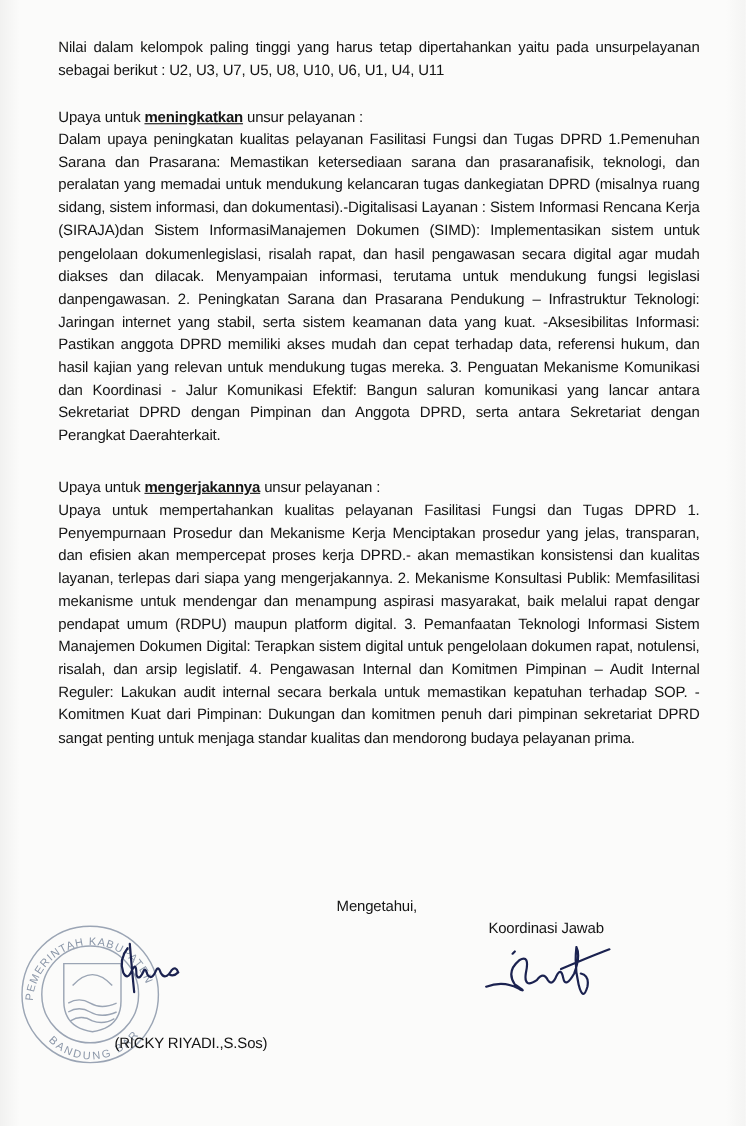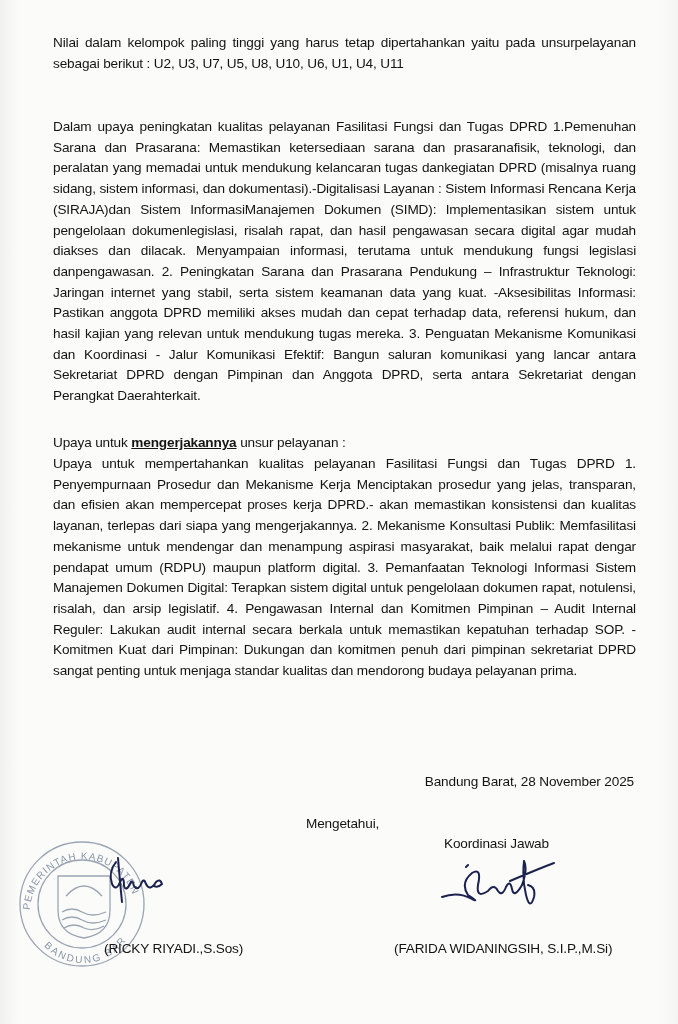--- a/index.html
+++ b/index.html
@@ -23,28 +23,30 @@
   .seal { position: absolute; left: 14px; top: 838px; width: 150px; height: 140px; }
   .sig { position: absolute; }
 </style>
 </head>
 <body>
 
 <div class="page">
 
   <div class="para last-left" style="top:33px;">Nilai dalam kelompok paling tinggi yang harus tetap dipertahankan yaitu pada unsurpelayanan sebagai berikut : U2, U3, U7, U5, U8, U10, U6, U1, U4, U11</div>
 
+  <div class="heading" style="top:97px;">
+    <span>Upaya untuk </span><u>meningkatkan</u><span> unsur pelayanan :</span>
+  </div>
   <div class="para last-left" style="top:117px;">Dalam upaya peningkatan kualitas pelayanan Fasilitasi Fungsi dan Tugas DPRD 1.Pemenuhan Sarana dan Prasarana: Memastikan ketersediaan sarana dan prasaranafisik, teknologi, dan peralatan yang memadai untuk mendukung kelancaran tugas dankegiatan DPRD (misalnya ruang sidang, sistem informasi, dan dokumentasi).-Digitalisasi Layanan : Sistem Informasi Rencana Kerja (SIRAJA)dan Sistem InformasiManajemen Dokumen (SIMD): Implementasikan sistem untuk pengelolaan dokumenlegislasi, risalah rapat, dan hasil pengawasan secara digital agar mudah diakses dan dilacak. Menyampaian informasi, terutama untuk mendukung fungsi legislasi danpengawasan. 2. Peningkatan Sarana dan Prasarana Pendukung – Infrastruktur Teknologi: Jaringan internet yang stabil, serta sistem keamanan data yang kuat. -Aksesibilitas Informasi: Pastikan anggota DPRD memiliki akses mudah dan cepat terhadap data, referensi hukum, dan hasil kajian yang relevan untuk mendukung tugas mereka. 3. Penguatan Mekanisme Komunikasi dan Koordinasi - Jalur Komunikasi Efektif: Bangun saluran komunikasi yang lancar antara Sekretariat DPRD dengan Pimpinan dan Anggota DPRD, serta antara Sekretariat dengan Perangkat Daerahterkait.</div>
 
   <div class="heading" style="top:433px;">
     <span>Upaya untuk </span><u>mengerjakannya</u><span> unsur pelayanan :</span>
   </div>
   <div class="para last-left" style="top:454px;">Upaya untuk mempertahankan kualitas pelayanan Fasilitasi Fungsi dan Tugas DPRD 1. Penyempurnaan Prosedur dan Mekanisme Kerja Menciptakan prosedur yang jelas, transparan, dan efisien akan mempercepat proses kerja DPRD.- akan memastikan konsistensi dan kualitas layanan, terlepas dari siapa yang mengerjakannya. 2. Mekanisme Konsultasi Publik: Memfasilitasi mekanisme untuk mendengar dan menampung aspirasi masyarakat, baik melalui rapat dengar pendapat umum (RDPU) maupun platform digital. 3. Pemanfaatan Teknologi Informasi Sistem Manajemen Dokumen Digital: Terapkan sistem digital untuk pengelolaan dokumen rapat, notulensi, risalah, dan arsip legislatif. 4. Pengawasan Internal dan Komitmen Pimpinan – Audit Internal Reguler: Lakukan audit internal secara berkala untuk memastikan kepatuhan terhadap SOP. - Komitmen Kuat dari Pimpinan: Dukungan dan komitmen penuh dari pimpinan sekretariat DPRD sangat penting untuk menjaga standar kualitas dan mendorong budaya pelayanan prima.</div>
 
-  <div class="small" style="right:44px; top:773px;">Bandung Barat, 28 November 2025</div>
   <div class="small" style="left:306px; top:815px;">Mengetahui,</div>
 
   <div class="small" style="left:444px; top:835px;">Koordinasi Jawab</div>
 
   <svg class="seal" viewBox="0 0 150 140">
     <g fill="none" stroke="#8a96a8" stroke-width="1.3" opacity="0.85">
       <circle cx="68" cy="66" r="62"></circle>
       <circle cx="68" cy="66" r="44"></circle>
       <path d="M44 38 L96 38 L96 72 Q96 96 70 100 Q44 96 44 72 Z"></path>
       <path d="M52 58 Q70 38 88 58"></path>
@@ -65,15 +67,14 @@
   </svg>
 
   <svg class="sig" style="left:98px; top:852px;" width="80" height="60" viewBox="0 0 80 60">
     <path d="M18 10 Q10 20 14 32 Q18 40 22 30 Q26 22 26 34 Q28 40 32 32 Q34 26 36 34 Q40 40 44 30 Q46 26 48 32 Q52 40 58 30 Q62 26 64 32 Q60 36 56 34 M20 6 Q22 30 24 50" fill="none" stroke="#1b2250" stroke-width="2" stroke-linecap="round"></path>
   </svg>
   <div class="small" style="left:104px; top:940px;">(RICKY RIYADI.,S.Sos)</div>
 
   <svg class="sig" style="left:438px; top:855px;" width="130" height="62" viewBox="0 0 130 62">
     <path d="M4 42 Q20 36 34 44 Q42 48 30 40 Q22 28 34 18 Q44 12 40 30 Q38 44 50 36 Q56 28 60 36 Q64 42 68 32 Q72 24 74 34 Q76 44 84 30 Q90 14 86 6 M86 6 Q84 24 88 40 Q92 56 96 42 Q98 32 90 30 M72 26 Q100 14 116 8 M28 12 L30 10" fill="none" stroke="#1b2250" stroke-width="2" stroke-linecap="round"></path>
   </svg>
-  <div class="small" style="left:394px; top:940px;">(FARIDA WIDANINGSIH, S.I.P.,M.Si)</div>
 
 </div>
 
 </body></html>

